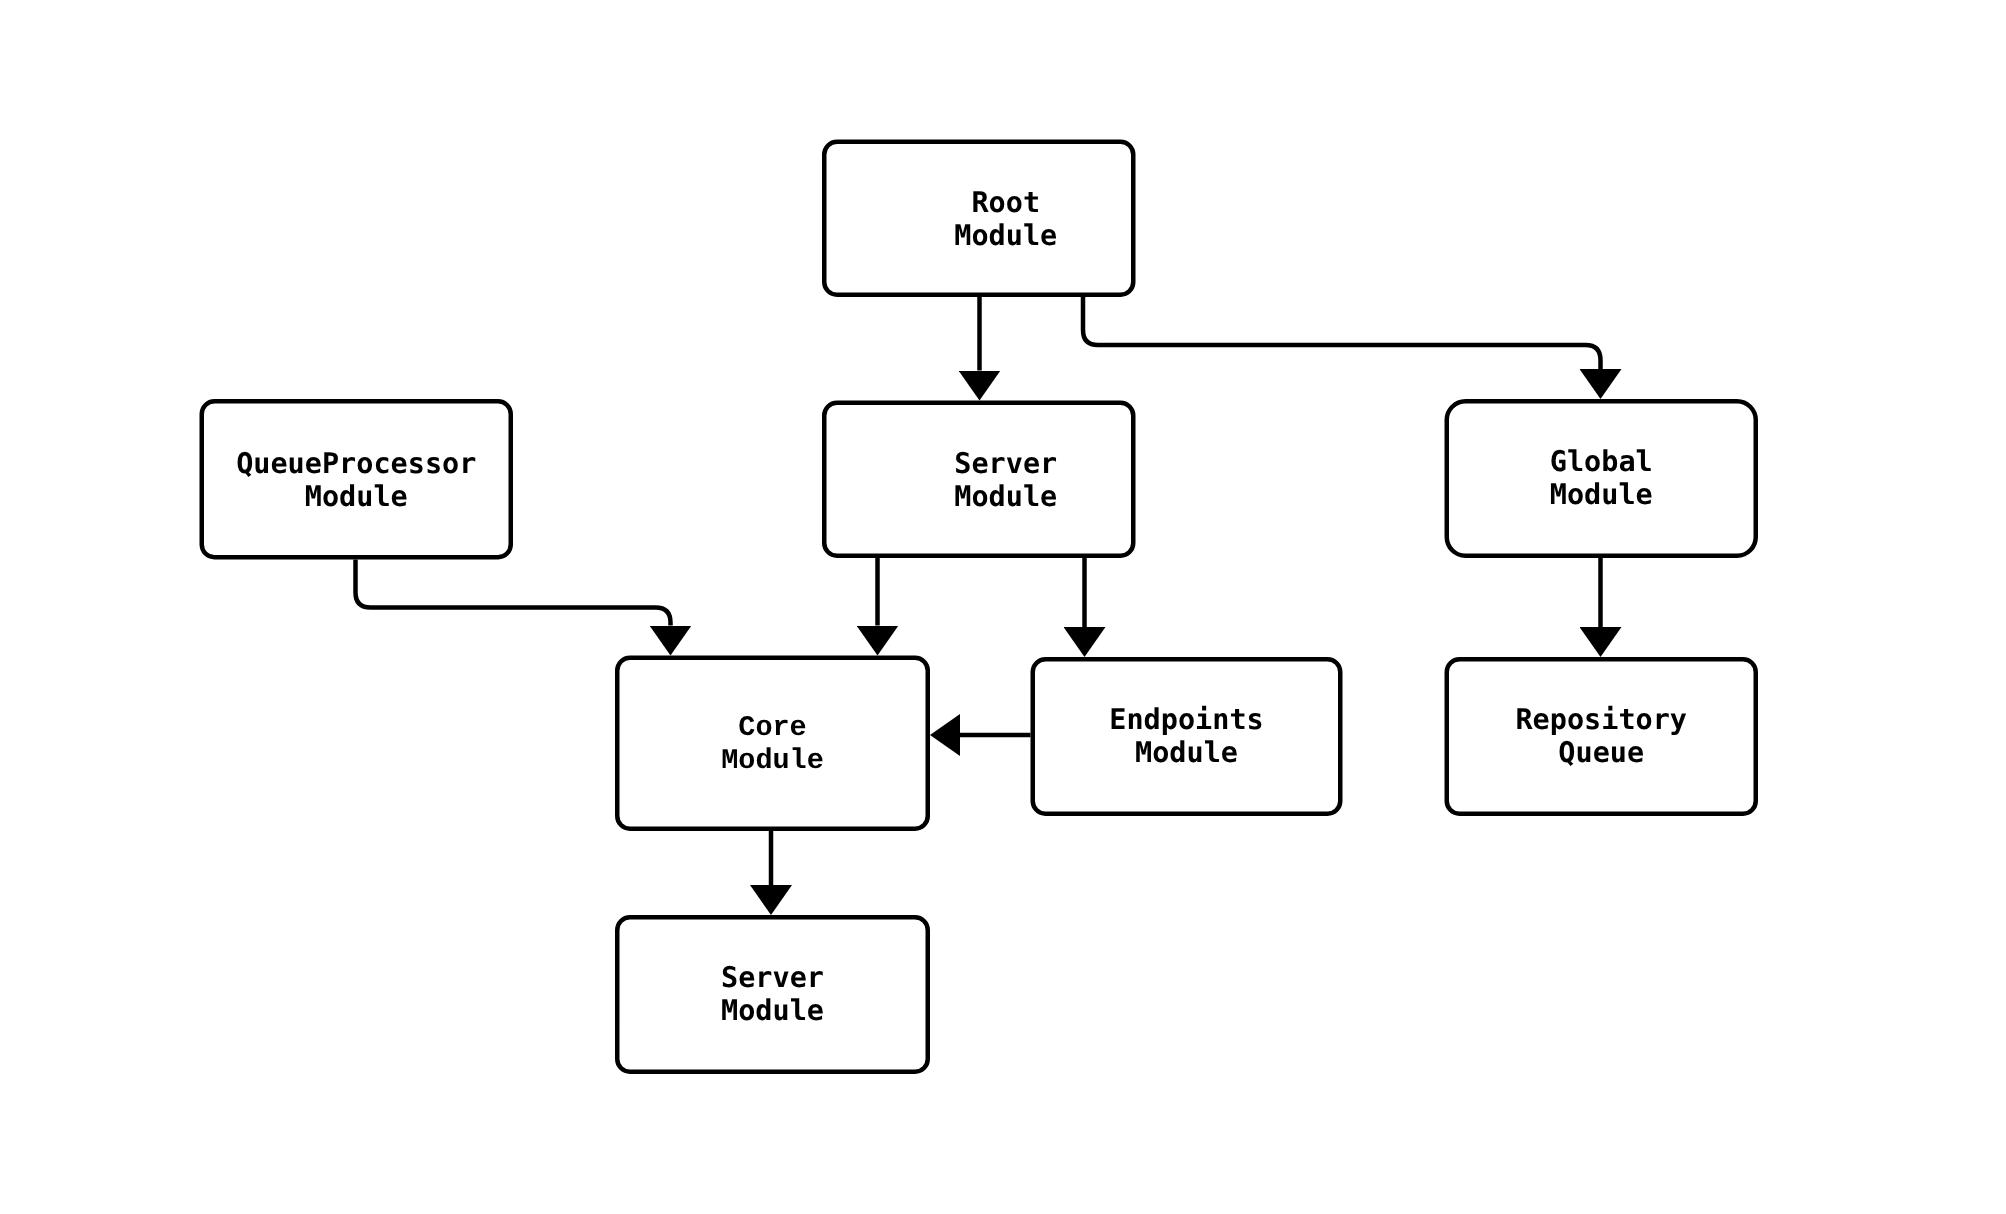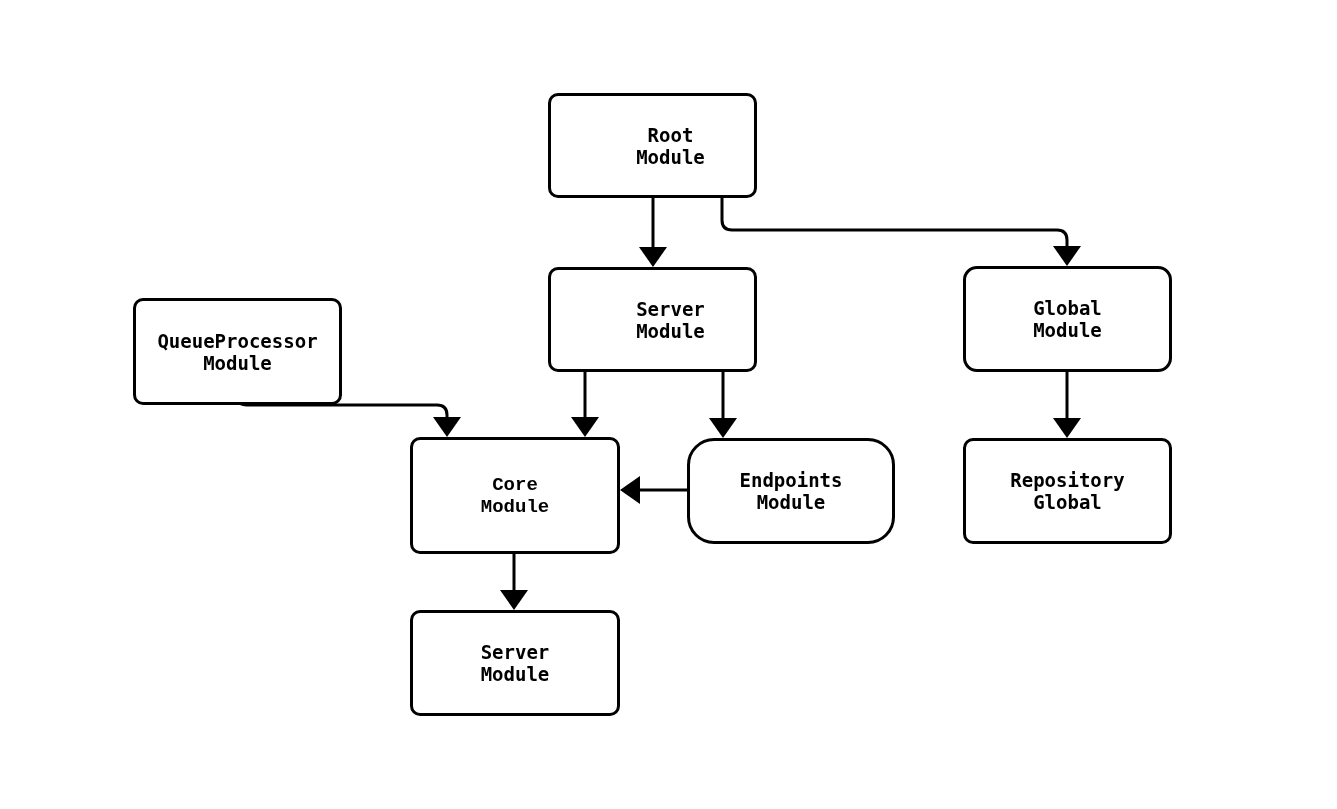--- a/index.html
+++ b/index.html
@@ -26,25 +26,25 @@
     justify-content: center;
     text-align: center;
     font-family: "DejaVu Sans Mono", "Liberation Mono", monospace;
     font-weight: bold;
     font-size: 19px;
     line-height: 22px;
     color: #000000;
   }
   .node .label { white-space: pre-line; }
   #n-root          { left: 548px; top:  93px; width: 209px; height: 105px; padding-left: 36px; }
-  #n-queueprocessor{ left: 133px; top: 266px; width: 209px; height: 107px; margin-top: 32px; }
+  #n-queueprocessor{ left: 133px; top: 266px; width: 209px; height: 107px; }
   #n-server        { left: 548px; top: 267px; width: 209px; height: 105px; padding-left: 36px; }
   #n-global        { left: 963px; top: 266px; width: 209px; height: 106px; border-radius: 14px; }
   #n-core          { left: 410px; top: 437px; width: 210px; height: 117px; font-family: Liberation Mono, monospace; }
-  #n-endpoints     { left: 687px; top: 438px; width: 208px; height: 106px; border-radius: 27px; }
+  #n-endpoints     { left: 687px; top: 438px; width: 208px; height: 106px; }
   #n-repository    { left: 963px; top: 438px; width: 209px; height: 106px; }
   #n-queue         { left: 410px; top: 610px; width: 210px; height: 106px; }
   .edge {
     fill: none;
     stroke: #000000;
     stroke-width: 3;
   }
 </style>
 </head>
 <body>
@@ -92,21 +92,21 @@
 Module</span>
   </div>
 
   <div class="node" id="n-endpoints">
     <span class="label">Endpoints
 Module</span>
   </div>
 
   <div class="node" id="n-repository">
     <span class="label">Repository
-Global</span>
+Queue</span>
   </div>
 
   <div class="node" id="n-queue">
     <span class="label">Server
 Module</span>
   </div>
 
 </div>
 
 </body></html>

